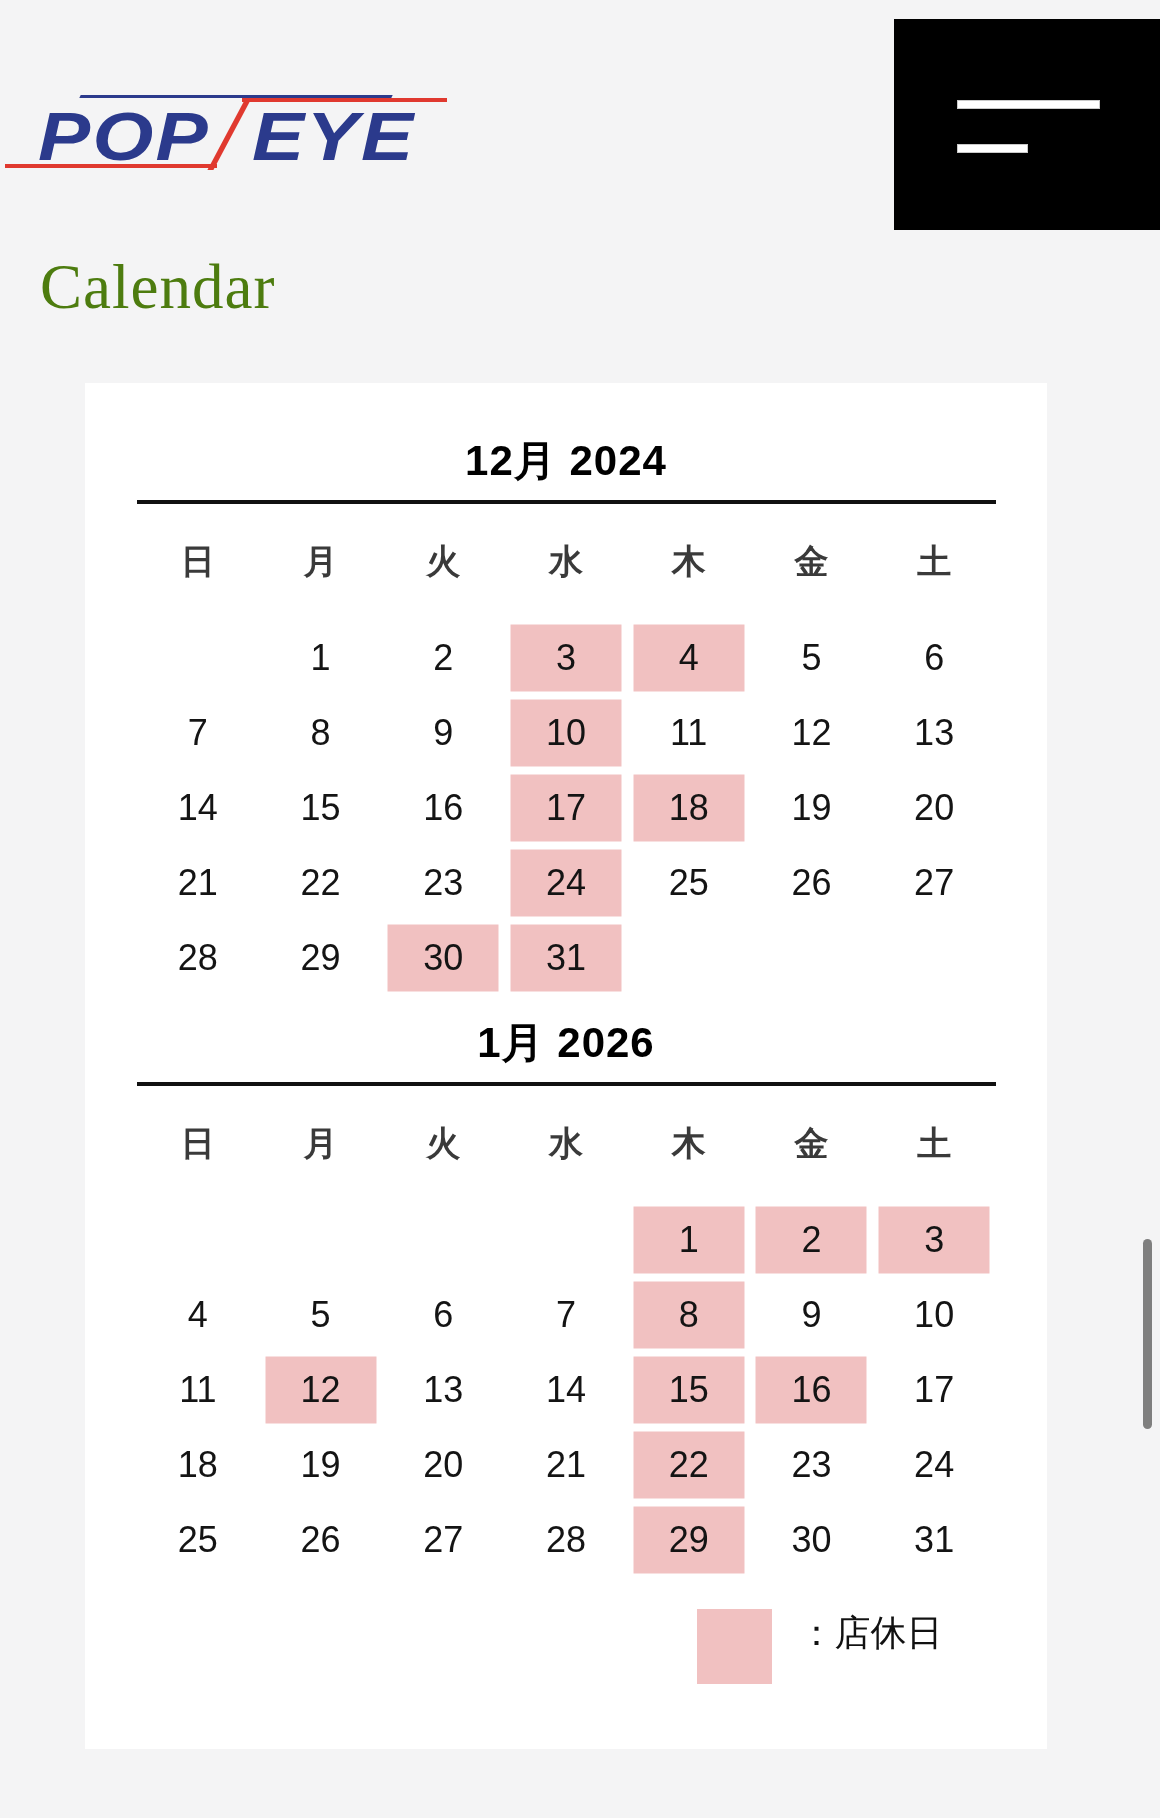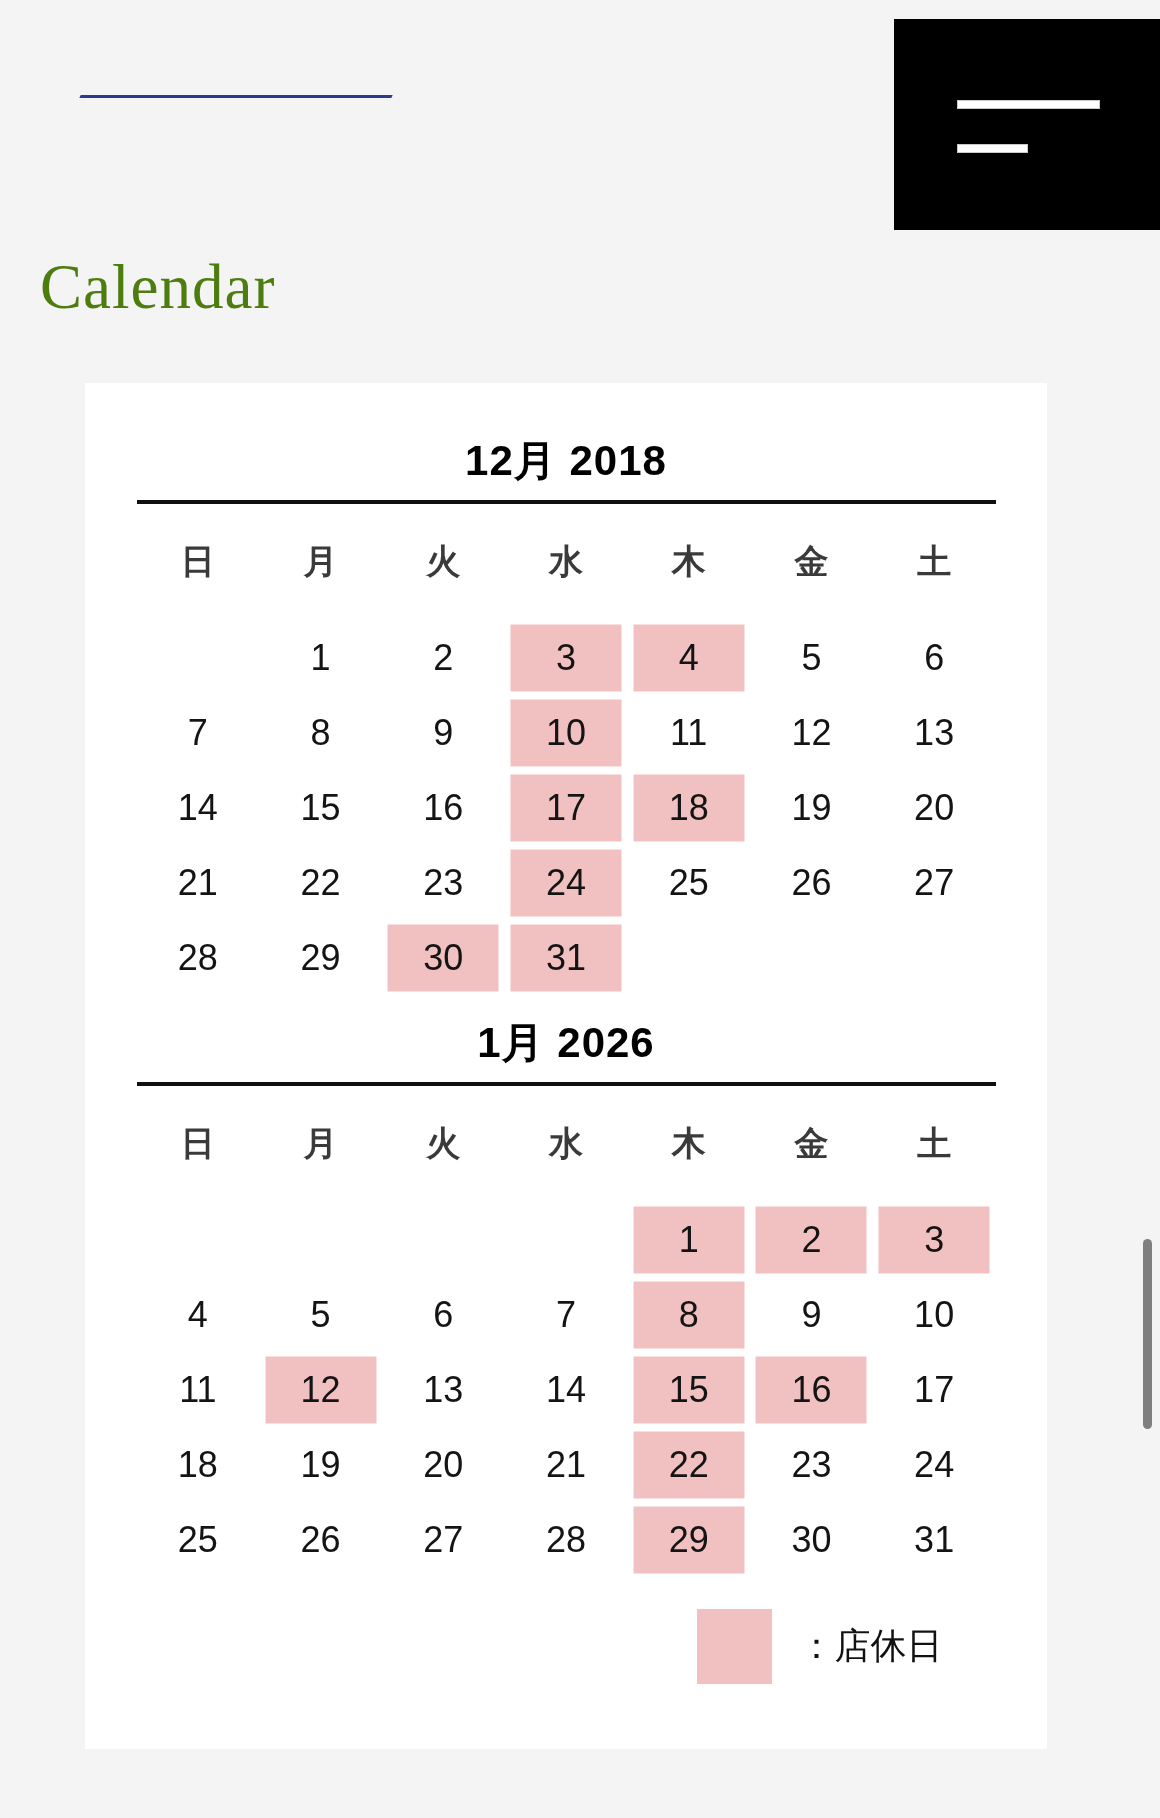--- a/index.html
+++ b/index.html
@@ -62,49 +62,56 @@
     font-size:36px;color:#141414;
   }
   .day .hl{
     position:absolute;left:50%;top:50%;width:111px;height:67px;
     transform:translate(-50%,-50%);background:var(--pink);
   }
   .day .num{position:relative;}
   
   .legend{
     width:859px;margin:32px auto 0;box-sizing:border-box;padding-right:53px;
-    display:flex;justify-content:flex-end;align-items:center;
+    display:flex;justify-content:flex-end;
   }
   .legend-swatch{width:75px;height:75px;background:var(--pink);}
   .legend-label{margin-left:27px;font-size:36px;color:#111;}
   
   .scroll-thumb{
     position:absolute;left:1143px;top:1239px;width:9px;height:190px;
     border-radius:5px;background:#7f7f7f;
   }
 </style>
 </head>
 <body>
 
 <header>
   <a class="logo">
     <span class="logo-top-underline"></span>
+    <span class="logo-main">
+      <span class="logo-red-top"></span>
+      <span class="logo-red-bottom"></span>
+      <span class="logo-pop">POP</span>
+      <span class="logo-slash"></span>
+      <span class="logo-eye">EYE</span>
+    </span>
   </a>
   <button class="menu-btn">
     <span class="menu-bar menu-bar-1"></span>
     <span class="menu-bar menu-bar-2"></span>
   </button>
 </header>
 
 <h1 class="page-title">Calendar</h1>
 
 <main class="card">
   <div id="months">
       <section class="month">
-        <h2 class="month-title">12月 2018</h2>
+        <h2 class="month-title">12月 2024</h2>
         <div class="month-rule"></div>
         <div class="grid">
           <div class="wd">日</div>
           <div class="wd">月</div>
           <div class="wd">火</div>
           <div class="wd">水</div>
           <div class="wd">木</div>
           <div class="wd">金</div>
           <div class="wd">土</div>
           <div class="day"></div>

